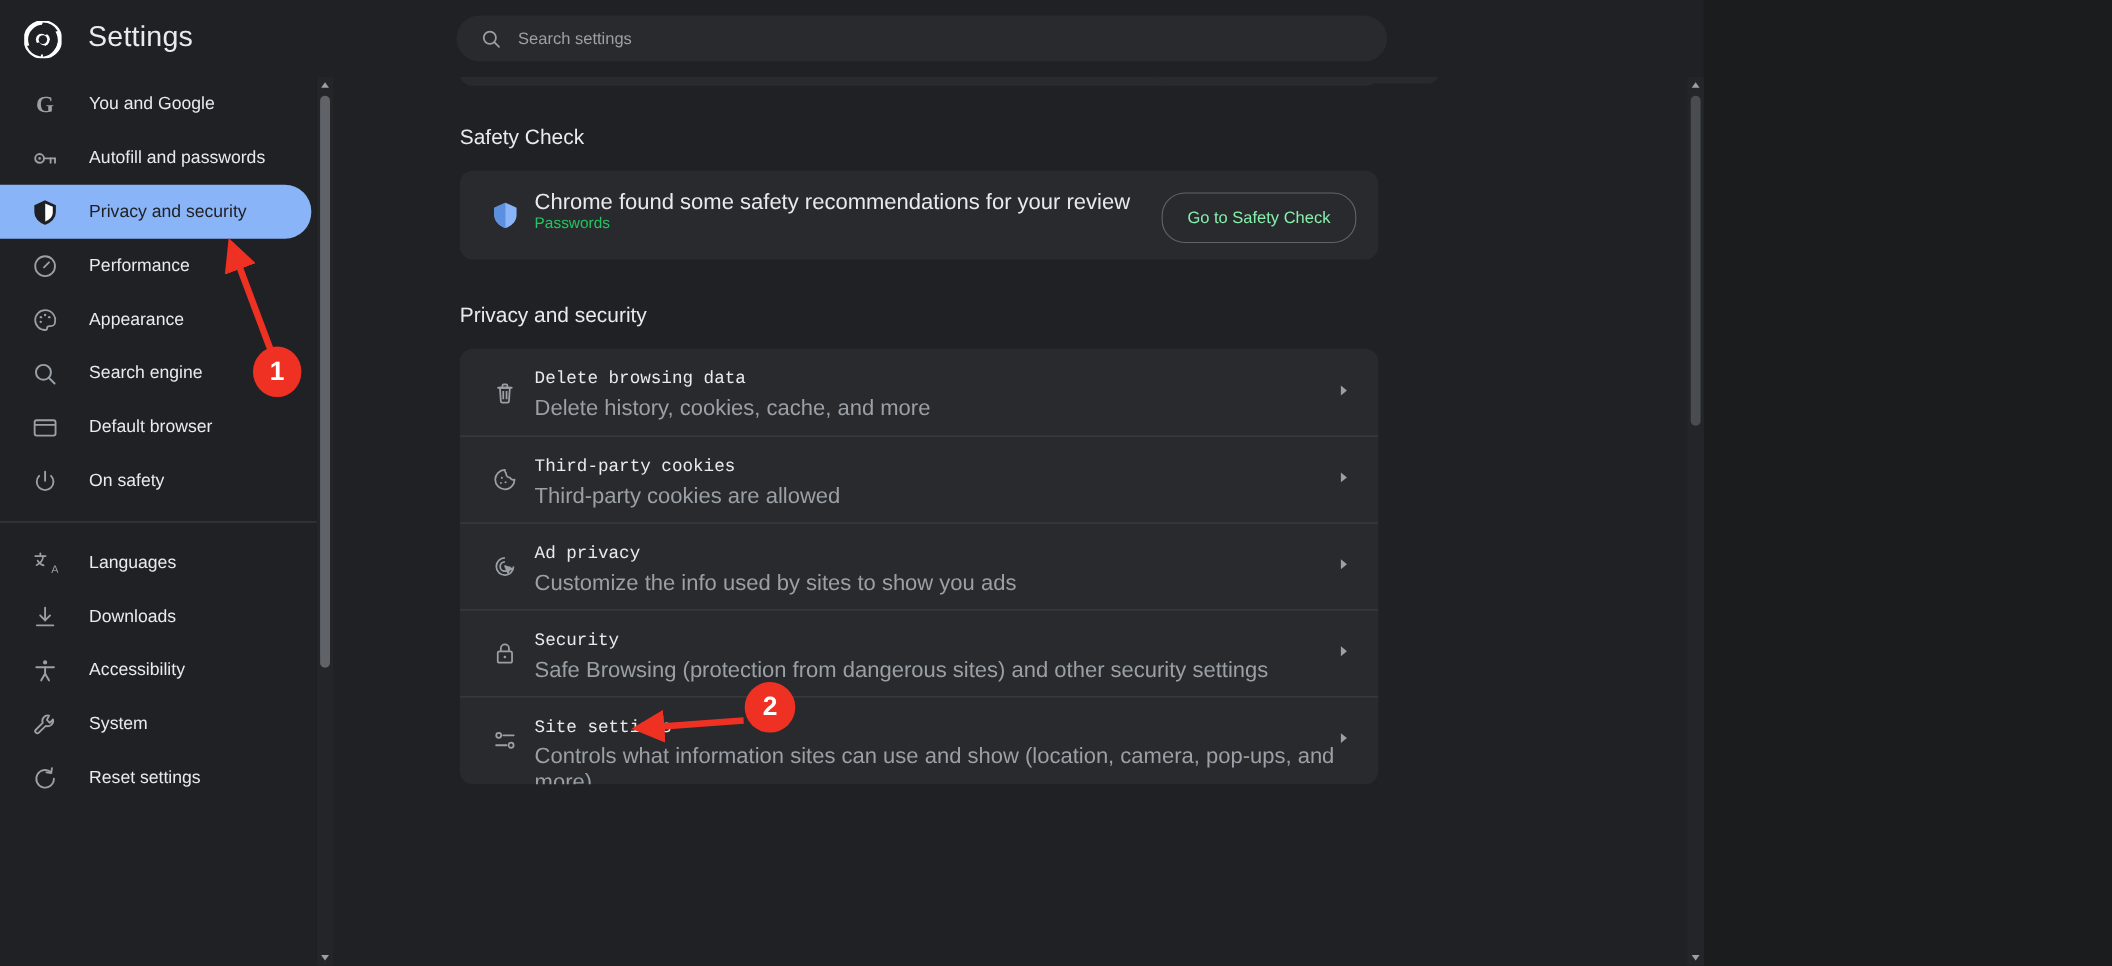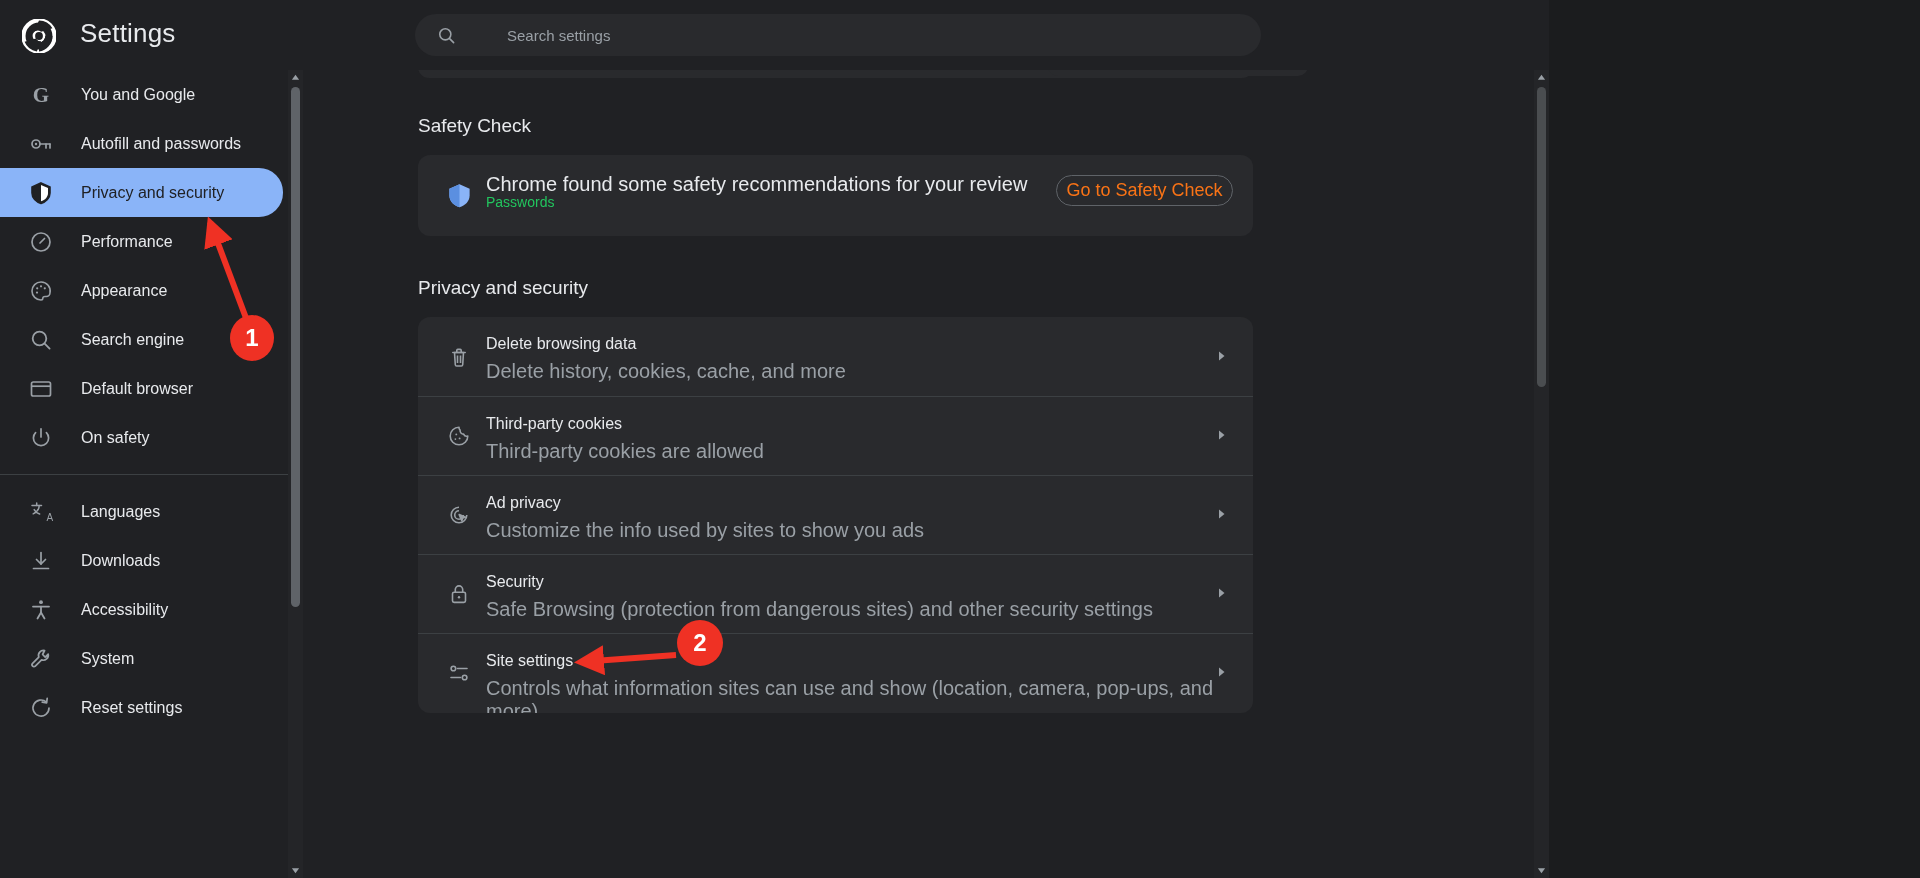--- a/index.html
+++ b/index.html
@@ -24,21 +24,20 @@
   .search-wrap {
     position: absolute; left: 415px; top: 14px;
     width: 846px; height: 42px; border-radius: 21px;
     background: #292a2d; display: flex; align-items: center; padding-left: 22px;
   }
   .search-icon { width: 19px; height: 19px; flex: 0 0 auto; margin-right: 15px; }
   .search-input {
     background: transparent; border: 0; outline: none;
     color: #7dd3fc; font-size: 15px; font-family: "Liberation Sans", sans-serif;
     width: 700px;
-    margin-left: 36px;
   }
   .search-input::placeholder { color: #9aa0a6; opacity: 1; }
 
   
   .sidebar {
     position: absolute; left: 0; top: 70px; width: 288px; height: 808px;
     background: #202124; overflow: hidden;
   }
   .nav-item {
     position: relative; display: flex; align-items: center;
@@ -88,32 +87,32 @@
     position: absolute; font-size: 19px; color: #e8eaed; font-weight: 400;
   }
 
   .card {
     position: absolute; background: #292a2d; border-radius: 12px;
   }
   .sc-icon { position: absolute; left: 28px; top: 27px; width: 27px; height: 27px; }
   .sc-title { position: absolute; left: 68px; top: 18px; font-size: 20px; color: #e8eaed; }
   .sc-sub { position: absolute; left: 68px; top: 39px; font-size: 14px; color: #22c55e; }
   .sc-btn {
-    position: absolute; left: 638px; top: 20px; width: 177px; height: 31px;
+    position: absolute; left: 638px; top: 20px; width: 177px; height: 46px;
     border-radius: 21px; border: 1px solid #5f6368; background: transparent;
-    color: #f97316; font-size: 18px; font-family: "Liberation Sans", sans-serif;
+    color: #86efac; font-size: 15px; font-family: "Liberation Sans", sans-serif;
     cursor: pointer; display: flex; align-items: center; justify-content: center;
   }
 
   .list-row {
     position: relative; height: 79px; width: 835px; cursor: pointer;
   }
   .list-row + .list-row { border-top: 1px solid #3c4043; }
   .lr-icon { position: absolute; left: 28px; top: 50%; transform: translateY(-50%); width: 26px; height: 26px; display:flex; align-items:center; justify-content:center;}
-  .lr-title { position: absolute; left: 68px; top: 18px; font-size: 16px; color: #e8eaed; }
+  .lr-title { position: absolute; left: 68px; top: 18px; font-size: 16px; color: #e8eaed; font-family: Liberation Mono, monospace; }
   .lr-sub { position: absolute; left: 68px; top: 43px; font-size: 20px; color: #9aa0a6; }
   .lr-arrow { position: absolute; right: 26px; top: 50%; transform: translateY(-50%); }
 
   
   .right-scroll {
     position: absolute; right: 0; top: 70px; width: 15px; height: 808px; background: #242528;
   }
   .right-scroll .arrow-up, .right-scroll .arrow-dn {
     position: absolute; left: 0; width: 15px; height: 15px; display:flex; align-items:center; justify-content:center;
   }

